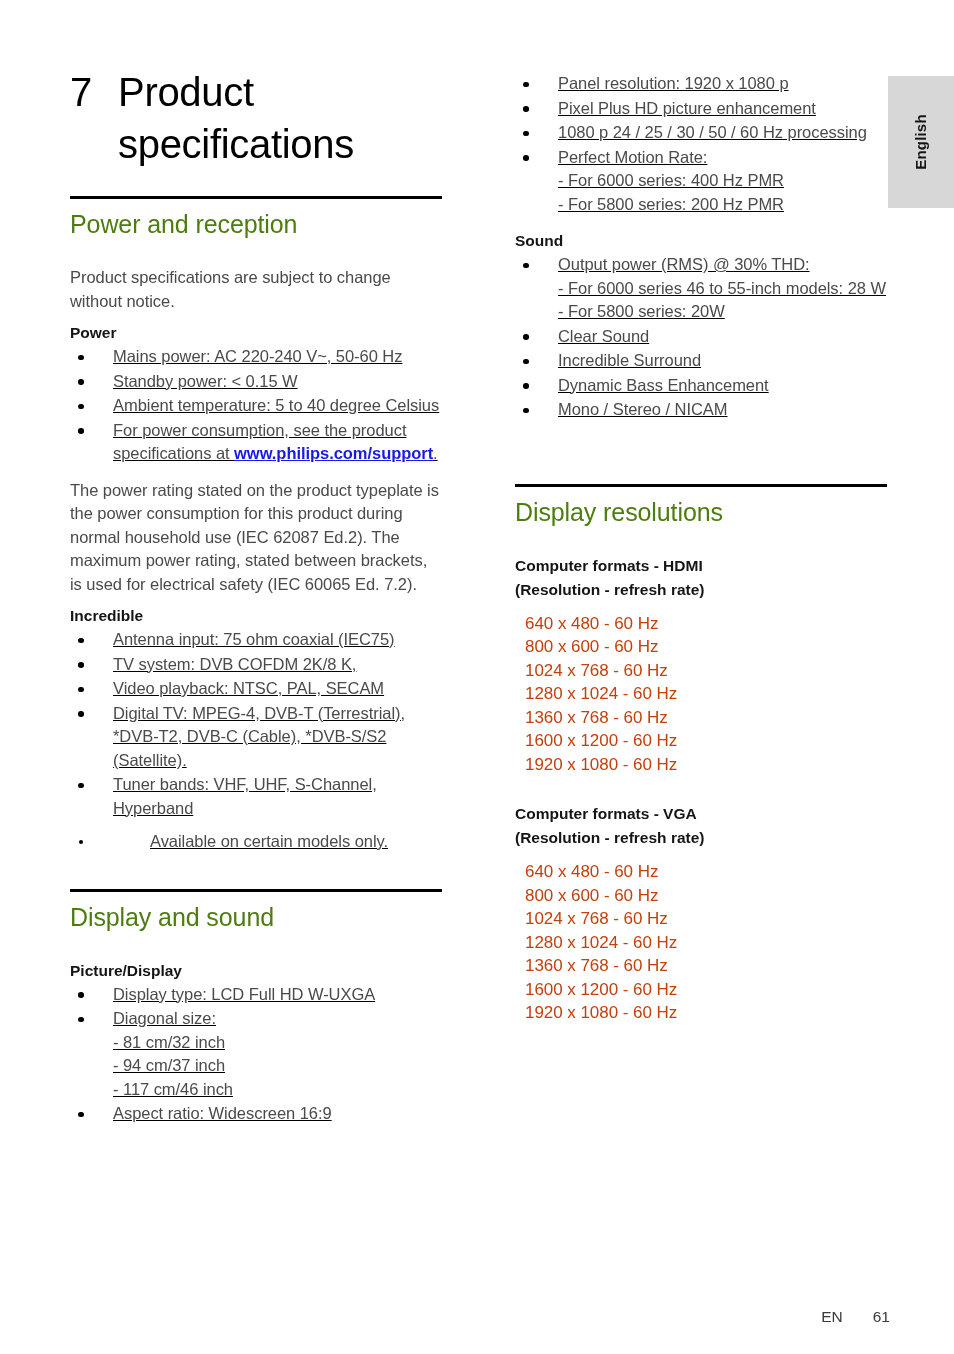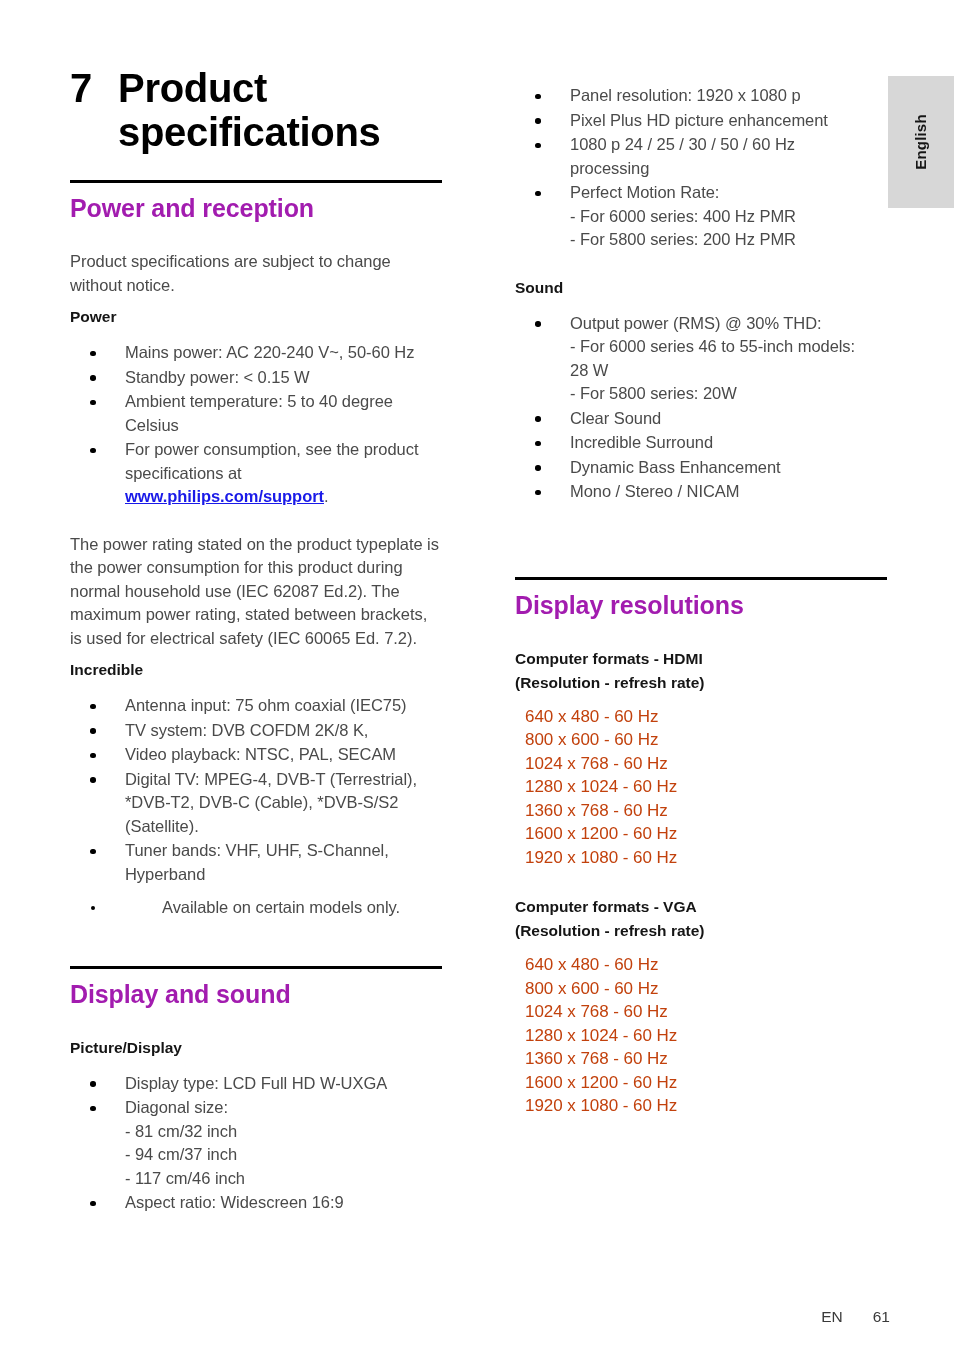--- a/index.html
+++ b/index.html
@@ -54,22 +54,22 @@
     top: 0;
     width: 372px;
   }
   .col-left  { left: 70px; }
   .col-right { left: 515px; }
 
   
   .chapter-title {
     margin: 66px 0 0 0;
     font-size: 40px;
-    font-weight: bold;
-    line-height: 44px;
+    font-weight: normal;
+    line-height: 52px;
     color: #000000;
     letter-spacing: -0.3px;
   }
   .chapter-title .num {
     display: inline-block;
     width: 48px;
   }
   .chapter-title .txt {
     display: inline-block;
     vertical-align: top;
@@ -80,23 +80,23 @@
     border-top: 3px solid #000000;
     margin: 0;
     height: 0;
     font-size: 0;
     line-height: 0;
   }
 
   h2.section-head {
     margin: 9px 0 0 0;
     font-size: 25px;
-    font-weight: bold;
+    font-weight: normal;
     line-height: 32px;
-    color: #a21caf;
+    color: #4d7c0f;
     letter-spacing: -0.1px;
   }
 
   h3.sub-head {
     margin: 0;
     font-size: 15.5px;
     font-weight: bold;
     line-height: 24px;
     color: #151515;
   }
@@ -109,23 +109,24 @@
     letter-spacing: -0.05px;
   }
   .spacer-12 { height: 12px; }
   .spacer-10 { height: 10px; }
   .spacer-8  { height: 8px; }
   .spacer-26 { height: 26px; }
   .spacer-34 { height: 34px; }
   .spacer-44 { height: 44px; }
 
   ul.bullets {
-    margin: 12px;
+    margin: 0;
     padding: 0;
     list-style: none;
+    text-decoration: underline;
   }
   ul.bullets > li {
     position: relative;
     padding-left: 43px;
     font-size: 16.5px;
     line-height: 23.5px;
     color: #4a4a4a;
     margin: 0 0 1px 0;
     letter-spacing: -0.05px;
   }

